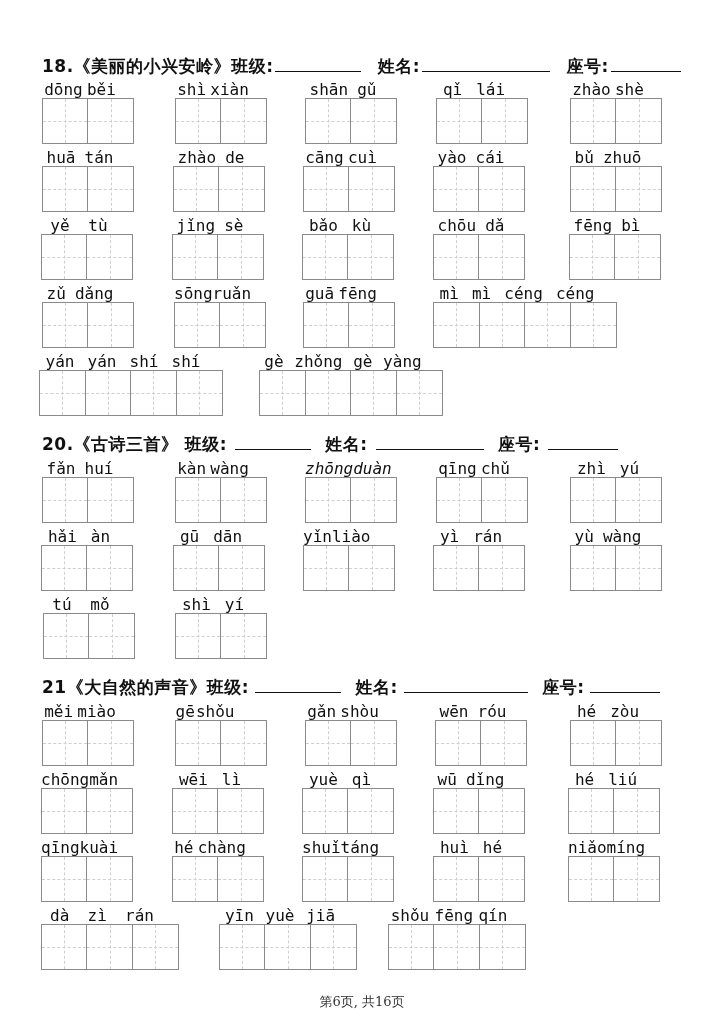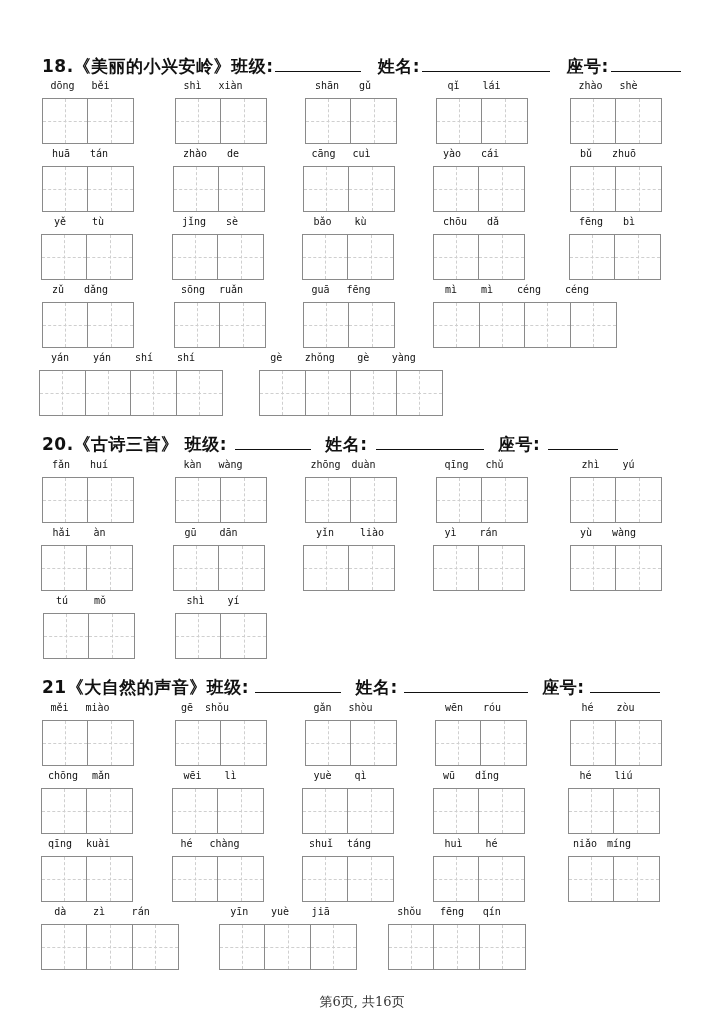--- a/index.html
+++ b/index.html
@@ -3,21 +3,21 @@
 <meta charset="utf-8">
 <style>
   html, body { margin:0; padding:0; background:#ffffff; }
   body { width:724px; height:1024px; position:relative; overflow:hidden;
          font-family:"DejaVu Sans", "Liberation Sans", sans-serif; color:#111; }
   .title { position:absolute; font-size:17px; font-weight:bold; white-space:nowrap; letter-spacing:0.5px; }
   .title .blank { display:inline-block; border-bottom:1.5px solid #111; height:14px; vertical-align:baseline; margin:0 2px; }
   .title .sp { display:inline-block; }
   .item { position:absolute; }
   .pinyin { position:absolute; top:0; left:0; right:16px; height:18px; display:flex; justify-content:space-around;
-            font-family:"DejaVu Sans Mono","Liberation Mono", monospace; font-size:10px; color:#111; white-space:nowrap; }
+            font-family:"DejaVu Sans Mono","Liberation Mono", monospace; font-size:16px; color:#111; white-space:nowrap; }
   .pinyin span { display:block; }
   .grid { position:absolute; top:18px; left:0; height:46px; display:flex; border:1px solid #8a8a8a; box-sizing:border-box; }
   .cell { width:46px; height:44px; position:relative; box-sizing:border-box; border-right:1px solid #8a8a8a; }
   .cell:last-child { border-right:none; }
   .cell::before { content:""; position:absolute; left:50%; top:0; bottom:0; border-left:1px dashed #cfcfcf; }
   .cell::after { content:""; position:absolute; top:50%; left:0; right:0; border-top:1px dashed #cfcfcf; }
   .footer { position:absolute; top:993px; left:0; width:724px; text-align:center;
             font-family:"DejaVu Serif","Liberation Serif", serif; font-size:13px; color:#333; }
 </style>
 </head>
@@ -277,21 +277,21 @@
     <div class="item" style="left: 175px; top: 459px; width: 92px; height: 64px;">
       <div class="pinyin">
         <span>kàn</span>
         <span>wàng</span>
       </div>
       <div class="grid" style="width: 92px;">
         <div class="cell"></div>
         <div class="cell"></div>
       </div>
     </div>
-    <div class="item" style="left: 305px; top: 459px; width: 92px; height: 64px;">
+    <div class="item" style="left: 305px; top: 459px; width: 92px; height: 64px; font-style: italic;">
       <div class="pinyin">
         <span>zhōng</span>
         <span>duàn</span>
       </div>
       <div class="grid" style="width: 92px;">
         <div class="cell"></div>
         <div class="cell"></div>
       </div>
     </div>
     <div class="item" style="left: 436px; top: 459px; width: 92px; height: 64px;">
@@ -327,21 +327,21 @@
     <div class="item" style="left: 173px; top: 527px; width: 92px; height: 64px;">
       <div class="pinyin">
         <span>gū</span>
         <span>dān</span>
       </div>
       <div class="grid" style="width: 92px;">
         <div class="cell"></div>
         <div class="cell"></div>
       </div>
     </div>
-    <div class="item" style="left: 303px; top: 527px; width: 68px; height: 64px; padding-left: 42px;">
+    <div class="item" style="left: 303px; top: 527px; width: 68px; height: 64px;">
       <div class="pinyin">
         <span>yǐn</span>
         <span>liào</span>
       </div>
       <div class="grid" style="width: 92px;">
         <div class="cell"></div>
         <div class="cell"></div>
       </div>
     </div>
     <div class="item" style="left: 433px; top: 527px; width: 92px; height: 64px;">

